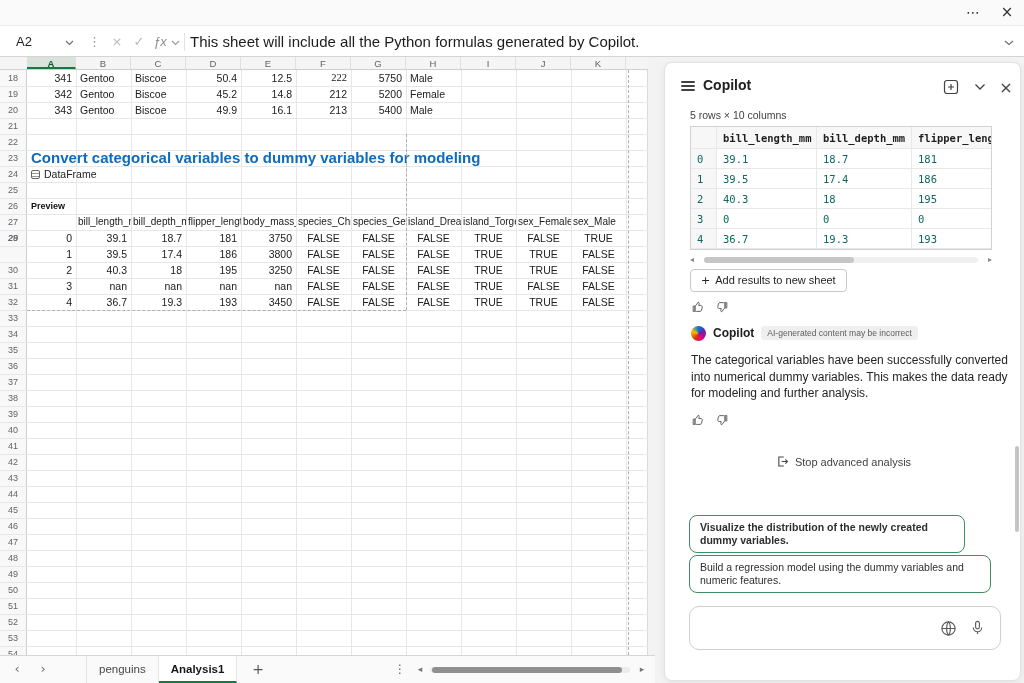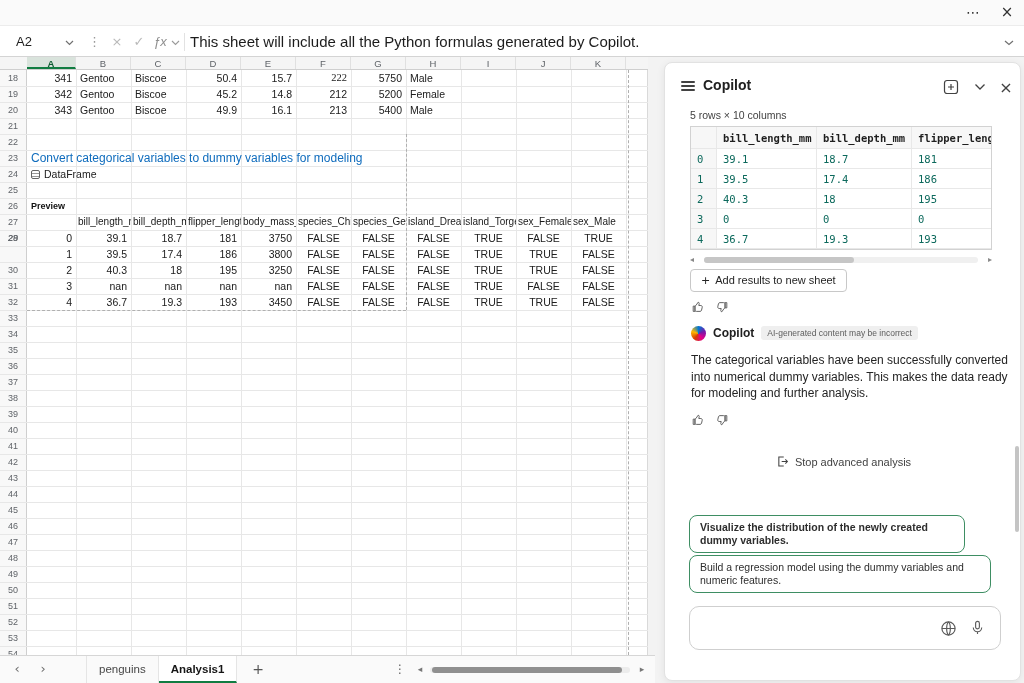--- a/index.html
+++ b/index.html
@@ -24,21 +24,21 @@
 #sheetbg{position:absolute;left:0;top:57px;width:648px;height:598px;background:#fff;border-right:1px solid #d9d9d9}
 #colband{position:absolute;left:0;top:57px;width:648px;height:13px;background:#f5f5f5;border-bottom:1px solid #cfcfcf}
 .colhdr{position:absolute;top:0;height:12px;line-height:13px;text-align:center;font-size:9.5px;color:#5f6368;border-right:1px solid #e0e0e0;cursor:pointer}
 .colhdr.active{background:#d9e3dc;border-bottom:2px solid #107c41;font-weight:700;color:#0c5c31}
 #rowgutter{position:absolute;left:0;top:70px;width:27px;height:585px;background:#f8f8f8;border-right:1px solid #cfcfcf}
 .rownum{position:absolute;left:0;width:26px;height:16px;line-height:16px;text-align:center;font-size:9px;color:#5f6368;cursor:pointer}
 .gl-v{position:absolute;width:1px;background:#e7e7e7}
 .gl-h{position:absolute;height:1px;background:#e7e7e7}
 .cell{position:absolute;height:16px;line-height:16px;font-size:10.5px;color:#202020;padding:0 4px;white-space:nowrap;overflow:hidden;cursor:cell}
 .cell.r{text-align:right}.cell.c{text-align:center}
-.cell.note{font-weight:400;font-size:12px;color:#0f6cbd;overflow:visible}
+.cell.note{font-weight:700;font-size:15px;color:#0f6cbd;overflow:visible}
 .cell.preview-label{font-weight:700;font-size:9px;color:#111}
 .cell.pvhdr{font-size:10px;padding:0 2px;color:#1a1a1a}
 .pycard{display:inline-block;width:9px;height:9px;border:1px solid #666;border-radius:2px;margin-right:4px;vertical-align:-1px;background:linear-gradient(#fff 0 2px,#999 2px 3px,#fff 3px 5px,#999 5px 6px,#fff 6px)}
 .dash-v{position:absolute;width:0;border-left:1px dashed #b0b0b0}
 .dash-h{position:absolute;height:0;border-top:1px dashed #b0b0b0}
 
 
 #tabbar{position:absolute;left:0;top:655px;width:655px;height:28px;background:#fafafa;border-top:1px solid #d6d6d6}
 .navarr{position:absolute;top:0;width:22px;height:27px;line-height:26px;text-align:center;font-size:13px;color:#6d6d6d;cursor:pointer}
 #sheet-tabs{position:absolute;left:86px;top:0;height:27px;display:flex}
@@ -213,21 +213,21 @@
       <div class="gl-h" style="left: 0px; top: 598px; width: 648px;"></div>
       <div class="gl-h" style="left: 0px; top: 614px; width: 648px;"></div>
       <div class="gl-h" style="left: 0px; top: 630px; width: 648px;"></div>
       <div class="gl-h" style="left: 0px; top: 646px; width: 648px;"></div>
     </div>
   <div id="cells">
       <div class="cell r" style="left: 27px; top: 70px; width: 49px;">341</div>
       <div class="cell l" style="left: 76px; top: 70px; width: 55px;">Gentoo</div>
       <div class="cell l" style="left: 131px; top: 70px; width: 55px;">Biscoe</div>
       <div class="cell r" style="left: 186px; top: 70px; width: 55px;">50.4</div>
-      <div class="cell r" style="left: 241px; top: 70px; width: 55px;">15.7</div>
+      <div class="cell r" style="left: 241px; top: 70px; width: 55px;">12.5</div>
       <div class="cell r" style="left: 296px; top: 70px; width: 55px; font-family: Liberation Serif, serif;">222</div>
       <div class="cell r" style="left: 351px; top: 70px; width: 55px;">5750</div>
       <div class="cell l" style="left: 406px; top: 70px; width: 55px;">Male</div>
       <div class="cell r" style="left: 27px; top: 86px; width: 49px;">342</div>
       <div class="cell l" style="left: 76px; top: 86px; width: 55px;">Gentoo</div>
       <div class="cell l" style="left: 131px; top: 86px; width: 55px;">Biscoe</div>
       <div class="cell r" style="left: 186px; top: 86px; width: 55px;">45.2</div>
       <div class="cell r" style="left: 241px; top: 86px; width: 55px;">14.8</div>
       <div class="cell r" style="left: 296px; top: 86px; width: 55px;">212</div>
       <div class="cell r" style="left: 351px; top: 86px; width: 55px;">5200</div>

